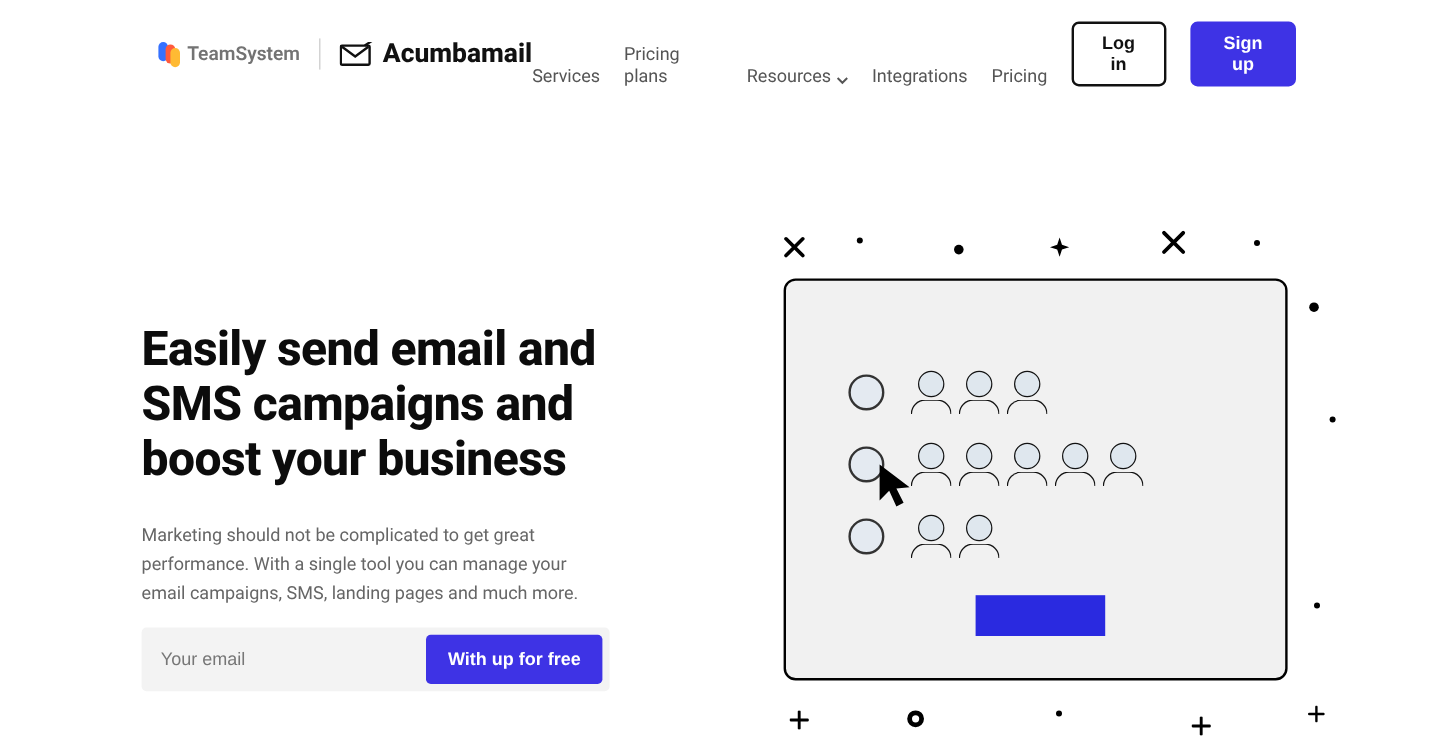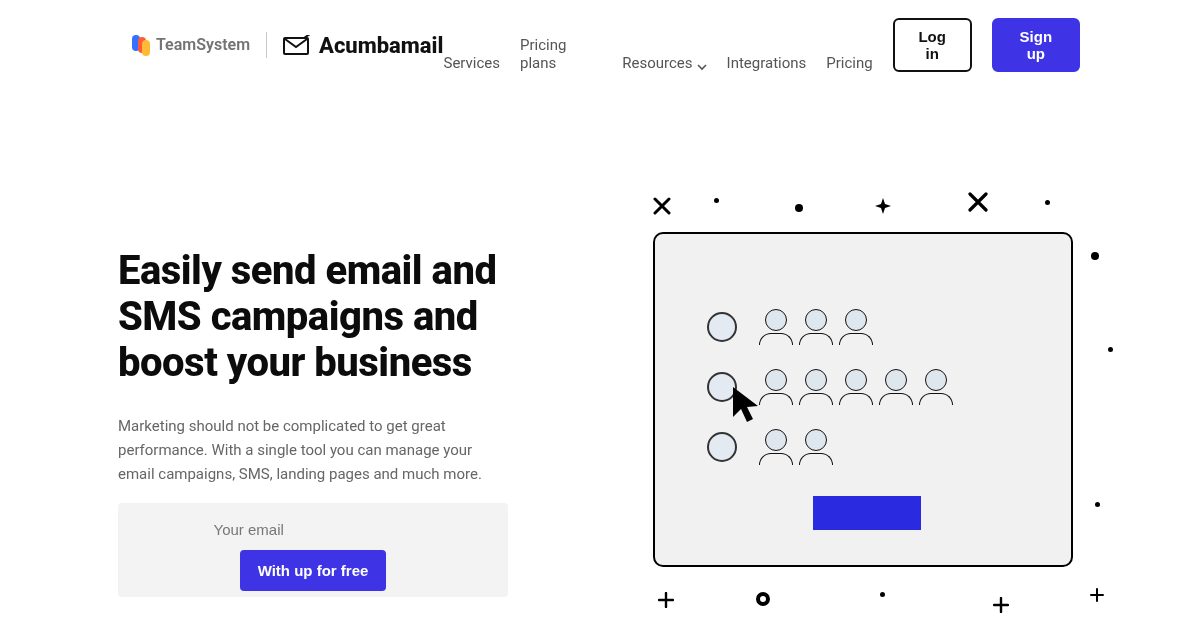--- a/index.html
+++ b/index.html
@@ -125,21 +125,20 @@
     max-width: 390px;
     margin-bottom: 17px;
   }
   .signup-form {
     display: flex;
     background: #f3f3f3;
     border-radius: 4px;
     padding: 6px;
     width: 390px;
     align-items: center;
-    flex-direction: column;
   }
   .signup-form input {
     flex: 1;
     border: none;
     background: transparent;
     padding: 12px 10px;
     font-size: 15px;
     color: #333;
     outline: none;
   }

